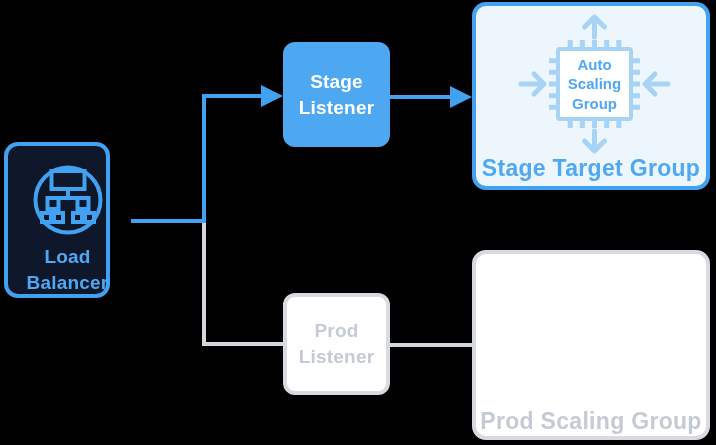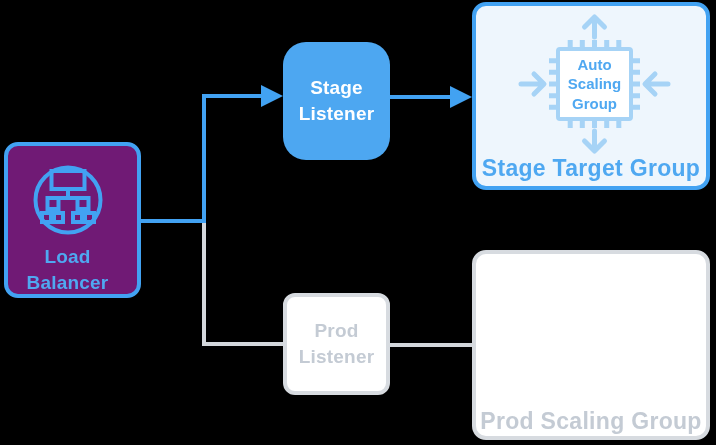--- a/index.html
+++ b/index.html
@@ -16,22 +16,22 @@
     left: 0; top: 0;
     width: 716px; height: 445px;
   }
   .node {
     position: absolute;
     box-sizing: border-box;
   }
   
   .lb {
     left: 4px; top: 142px;
-    width: 137px; height: 156px;
-    background: #701a75;
+    width: 106px; height: 156px;
+    background: #0f172a;
     border: 4px solid #42a2f2;
     border-radius: 14px;
   }
   .lb-icon {
     position: absolute;
     left: 22px; top: 16px;
     width: 76px; height: 76px;
   }
   .lb-label {
     position: absolute;
@@ -40,23 +40,23 @@
     text-align: center;
     color: #4fa8f1;
     font-size: 19px;
     font-weight: 700;
     line-height: 1.38;
     letter-spacing: .2px;
   }
   
   .stage-listener {
     left: 283px; top: 42px;
-    width: 107px; height: 118px;
+    width: 107px; height: 105px;
     background: #4da7f1;
-    border-radius: 23px;
+    border-radius: 12px;
     display: flex; align-items: center; justify-content: center;
   }
   .prod-listener {
     left: 283px; top: 293px;
     width: 107px; height: 102px;
     background: #ffffff;
     border: 4px solid #d7dbe0;
     border-radius: 12px;
     display: flex; align-items: center; justify-content: center;
   }

